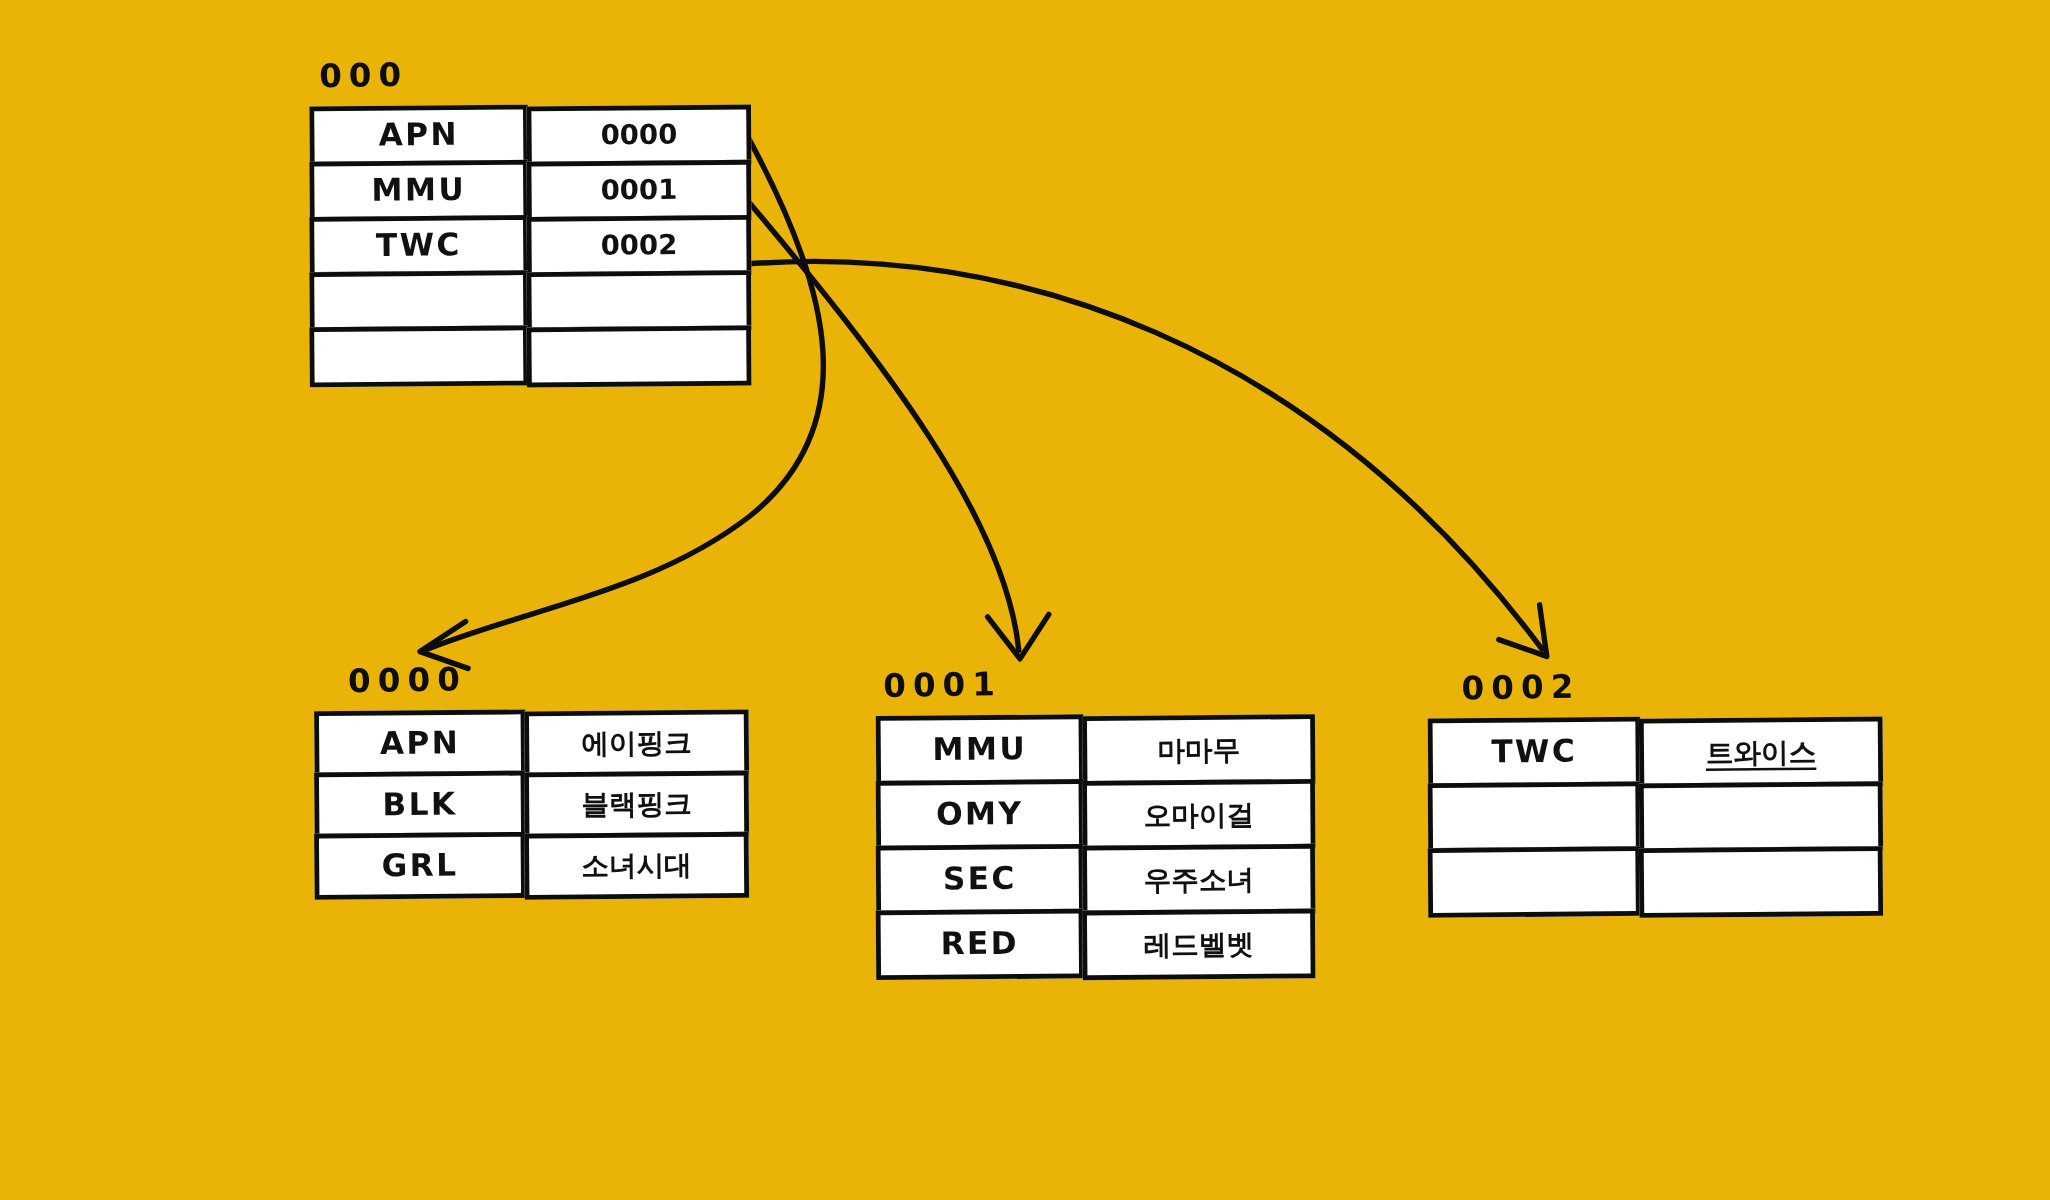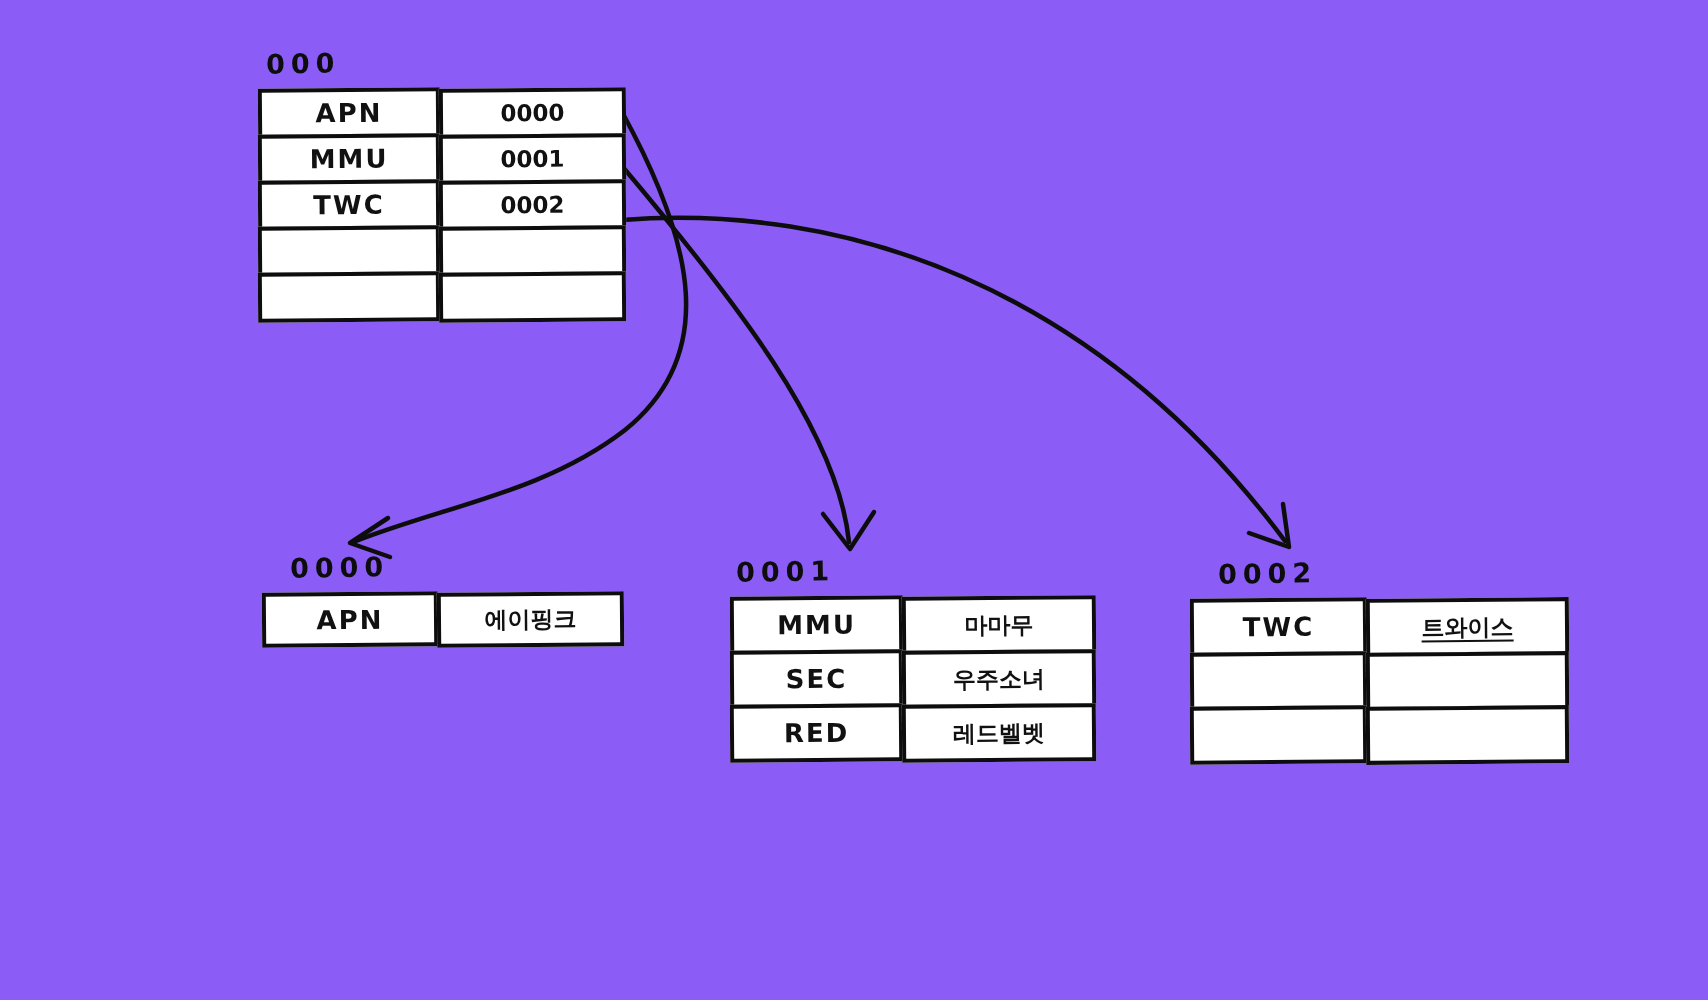--- a/index.html
+++ b/index.html
@@ -1,19 +1,19 @@
 <!DOCTYPE html>
 <html><head>
 <meta charset="utf-8">
 <style>
   html,body{margin:0;padding:0;background:#ffffff;}
   .canvas{
     position:relative;
     width:1708px;height:1000px;
-    background:#8b5cf6;
+    background:#eab308;
     overflow:hidden;
     font-family:"DejaVu Sans","Liberation Sans",sans-serif;
     color:#111;
   }
   .arrow-layer{position:absolute;left:0;top:0;width:1708px;height:1000px;}
   .pg-label{
     position:absolute;
     font-size:27px;
     font-weight:700;
     letter-spacing:6px;
@@ -105,28 +105,40 @@
     </div>
   </div>
 
   <div class="pg-label" style="left:290px;top:552px;">0000</div>
 
   <div class="tbl t-l0" style="left:262px;top:592px;">
     <div class="row">
       <div class="cell kcell key">APN</div>
       <div class="cell vcell val">에이핑크</div>
     </div>
+    <div class="row">
+      <div class="cell kcell key">BLK</div>
+      <div class="cell vcell val">블랙핑크</div>
+    </div>
+    <div class="row">
+      <div class="cell kcell key">GRL</div>
+      <div class="cell vcell val">소녀시대</div>
+    </div>
   </div>
 
   <div class="pg-label" style="left:736px;top:556px;">0001</div>
 
   <div class="tbl t-l1" style="left:730px;top:596px;">
     <div class="row">
       <div class="cell kcell key">MMU</div>
       <div class="cell vcell val">마마무</div>
+    </div>
+    <div class="row">
+      <div class="cell kcell key">OMY</div>
+      <div class="cell vcell val">오마이걸</div>
     </div>
     <div class="row">
       <div class="cell kcell key">SEC</div>
       <div class="cell vcell val">우주소녀</div>
     </div>
     <div class="row">
       <div class="cell kcell key">RED</div>
       <div class="cell vcell val">레드벨벳</div>
     </div>
   </div>

